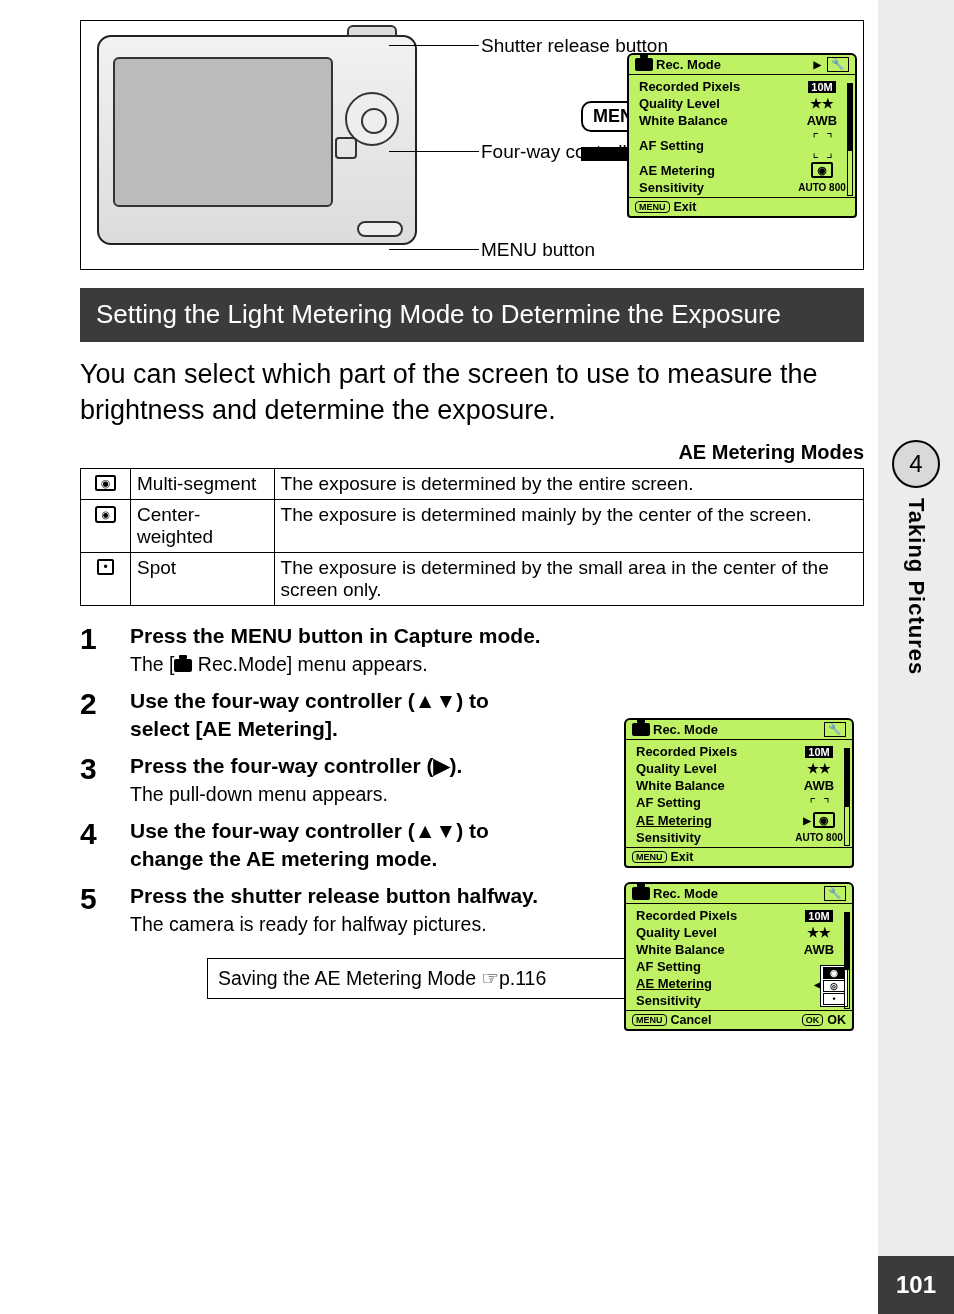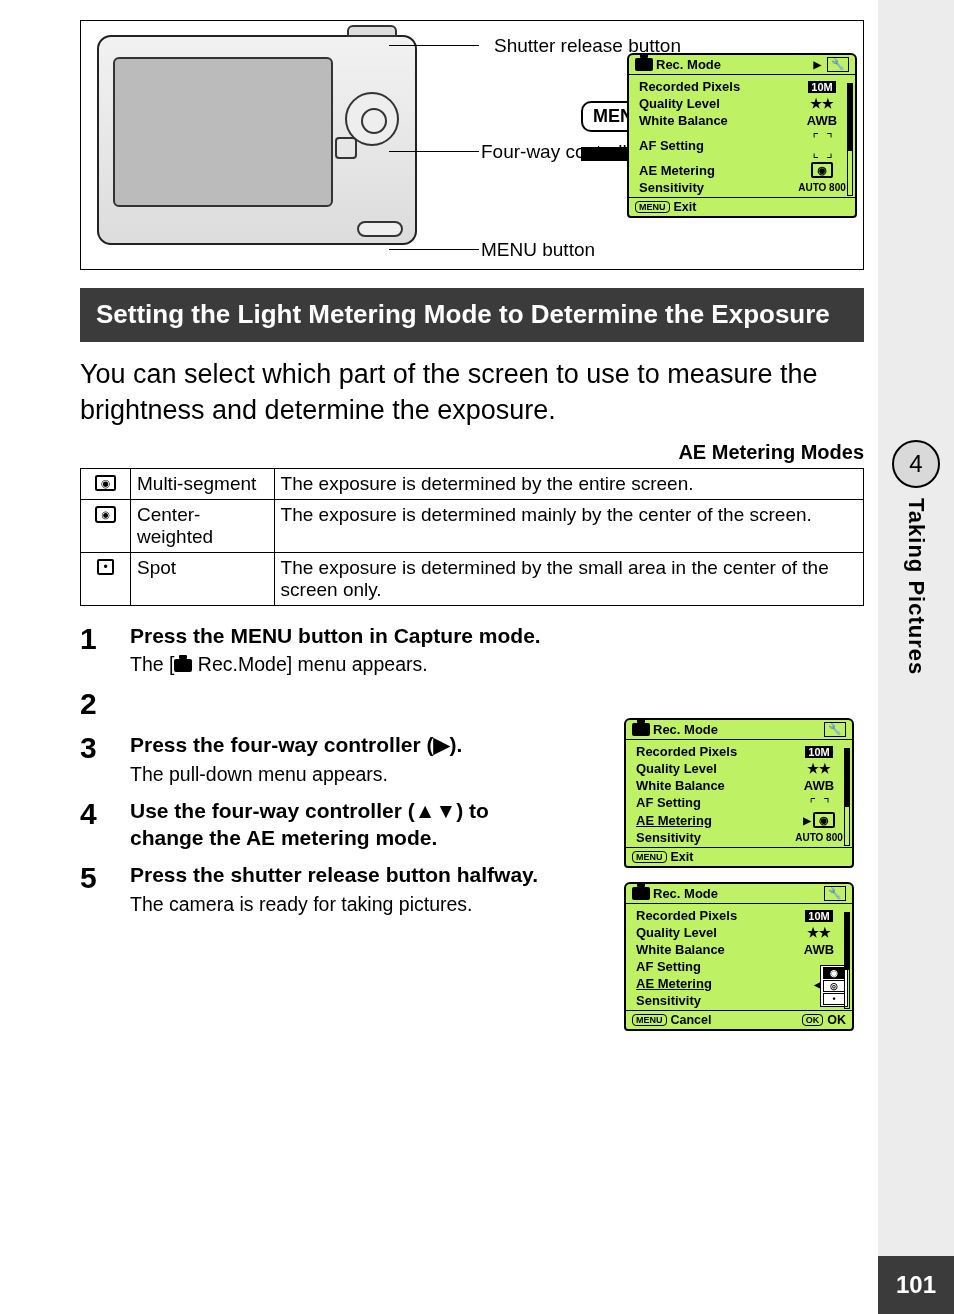--- a/index.html
+++ b/index.html
@@ -46,21 +46,21 @@
   .camera-menu-btn{
     position:absolute; bottom:6px; right:12px; width:46px; height:16px;
     border:2px solid #333; border-radius:8px; background:#eee;
   }
   .camera-play-btn{
     position:absolute; top:100px; left:236px; width:22px; height:22px;
     border:2px solid #333; border-radius:4px;
   }
   .callout { position:absolute; font-size:19px; }
   .callout .line { position:absolute; background:#000; height:1px; }
-  .callout.shutter { top:14px; left:400px; width:200px;text-align:right; }
+  .callout.shutter { top:14px; left:400px; width:200px; }
   .callout.shutter .line { top:10px; left:-92px; width:90px; }
   .callout.fourway { top:120px; left:400px; width:200px; }
   .callout.fourway .line { top:10px; left:-92px; width:90px; }
   .callout.menubtn { top:218px; left:400px; width:200px; }
   .callout.menubtn .line { top:10px; left:-92px; width:90px; }
   .menu-pill {
     position:absolute; top:80px; left:500px;
     border:2px solid #000; border-radius:10px;
     padding:3px 10px; font-weight:bold; font-family:Arial; font-size:18px;
     background:#fff;
@@ -91,21 +91,21 @@
   .lcd-tab2 { border:1.5px solid #000; padding:0 3px; display:flex; align-items:center; gap:2px; font-size:11px; }
   .lcd-body { padding:4px 6px 2px 10px; display:grid; grid-template-columns: 1fr auto; row-gap:2px; column-gap:10px; font-size:13px; align-items:center;}
   .lcd-body .val { text-align:center; min-width:54px; }
   .pixels-badge { background:#000; color:#fff; padding:0 3px; font-size:11px; display:inline-block; }
   .lcd-foot { border-top:1px solid #000; padding:2px 6px; display:flex; align-items:center; gap:4px; font-size:12.5px; }
   .menu-box { border:1.5px solid #000; border-radius:4px; font-size:9px; font-weight:bold; padding:0 3px; display:inline-block;}
   .ok-box { border:1.5px solid #000; border-radius:4px; font-size:9px; font-weight:bold; padding:0 3px; display:inline-block;}
   .hscrollbar { position:absolute; right:2px; top:28px; bottom:20px; width:6px; border:1px solid #000;}
   .hscrollbar .thumb{position:absolute; top:0; left:0; right:0; height:60%; background:#000;}
   .section-bar {
-    background:#3b3b3b; color:#fff; font-weight:bold; font-size:26px;
+    background:#3b3b3b; color:#fff; font-weight:normal; font-size:26px;
     padding:10px 16px; line-height:1.3; margin-bottom:14px;
   }
   .intro { font-size:27px; line-height:1.35; margin-bottom:12px; }
   .subhead { font-weight:bold; font-size:20px; margin-bottom:4px;text-align:right; }
   table.modes { width:100%; border-collapse:collapse; font-size:19px; margin-bottom:16px;}
   table.modes td { border:1.2px solid #000; padding:4px 6px; vertical-align:top; }
   table.modes td.icon { width:50px; text-align:center; font-size:15px; }
   .meter-icon { display:inline-block; border:2px solid #000; padding:0 4px; font-size:11px; line-height:12px; border-radius:2px;}
   .meter-icon.multi::before{content:"◉";}
   .meter-icon.center{border-radius:3px;}
@@ -250,43 +250,47 @@
   <div class="steps">
     <div class="step">
       <div class="num">1</div>
       <div class="body">
         <div class="head">Press the MENU button in Capture mode.</div>
         <div class="sub"><span>The [</span><span class="cam-icon"></span> <span>Rec.Mode] menu appears.</span></div>
       </div>
     </div>
     <div class="step">
       <div class="num">2</div>
+      <div class="body" style="max-width:420px">
+        <div class="head">Use the four-way controller (▲▼) to select [AE Metering].</div>
+      </div>
     </div>
     <div class="step">
       <div class="num">3</div>
       <div class="body" style="max-width:420px">
         <div class="head">Press the four-way controller (▶).</div>
         <div class="sub">The pull-down menu appears.</div>
       </div>
     </div>
     <div class="step">
       <div class="num">4</div>
       <div class="body" style="max-width:420px">
         <div class="head">Use the four-way controller (▲▼) to change the AE metering mode.</div>
       </div>
     </div>
     <div class="step">
       <div class="num">5</div>
       <div class="body" style="max-width:420px">
         <div class="head">Press the shutter release button halfway.</div>
-        <div class="sub">The camera is ready for taking pictures.</div>
+        <div class="sub">The camera is ready for halfway pictures.</div>
       </div>
     </div>
   </div>
 
+  <div class="crossref-box">Saving the AE Metering Mode ☞p.116</div>
 </div>
 
 <div class="right-col">
   <div class="lcd-mid">
     <div class="lcd-panel">
       <div class="lcd-tabbar">
         <span class="tab1">
             <span class="cam-icon"></span>
             <span>Rec. Mode</span>
           </span>

